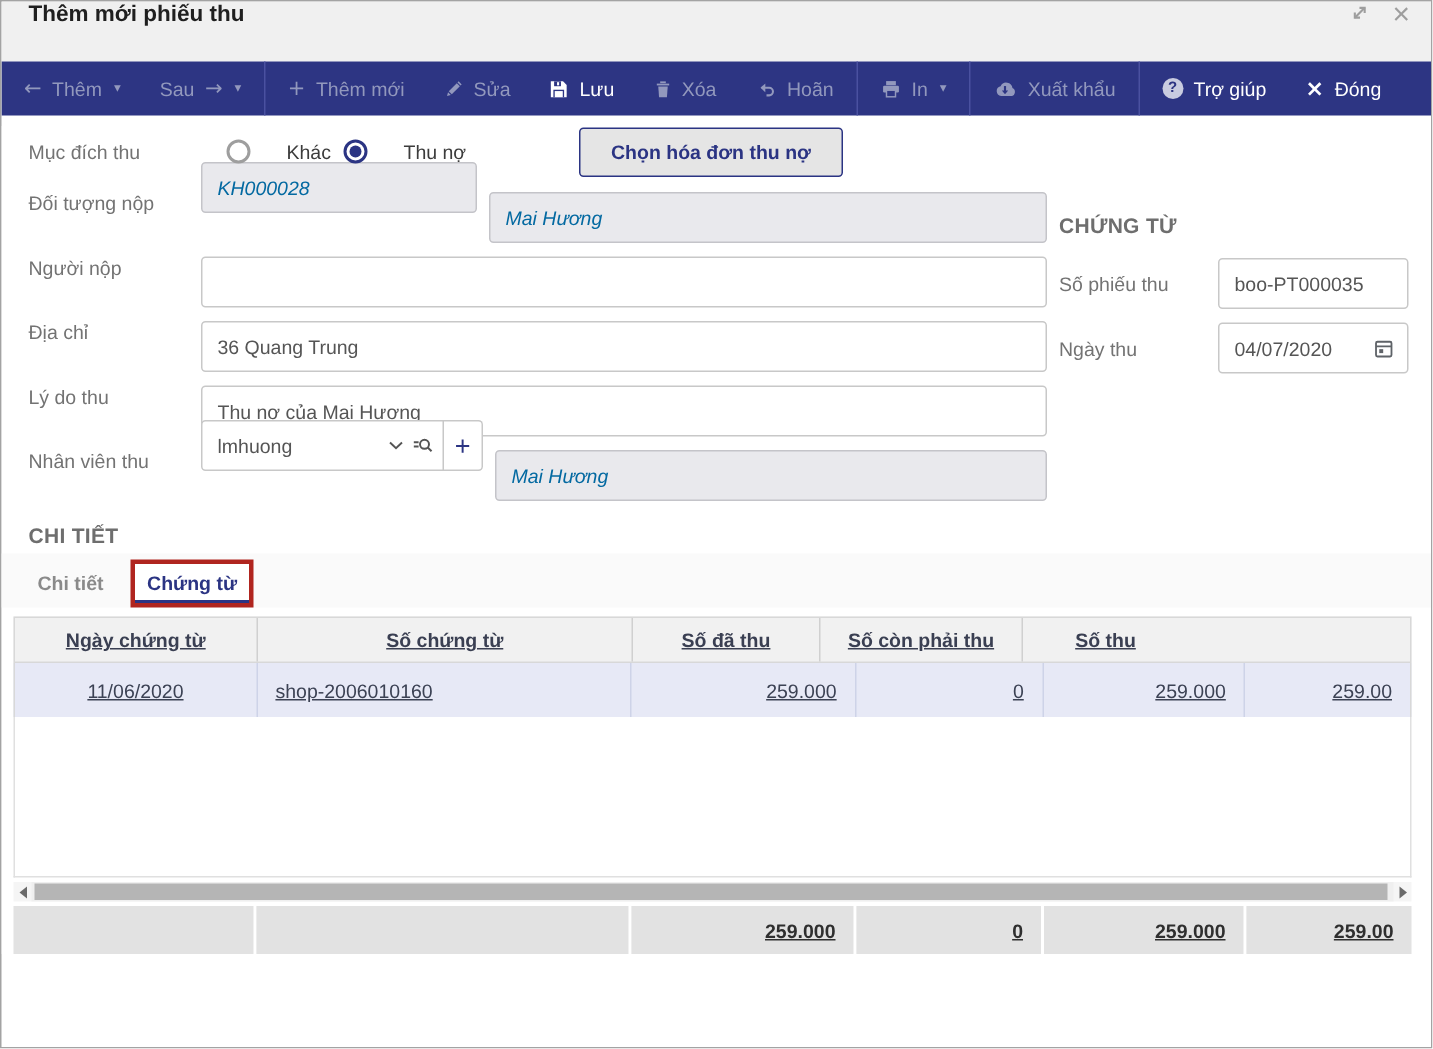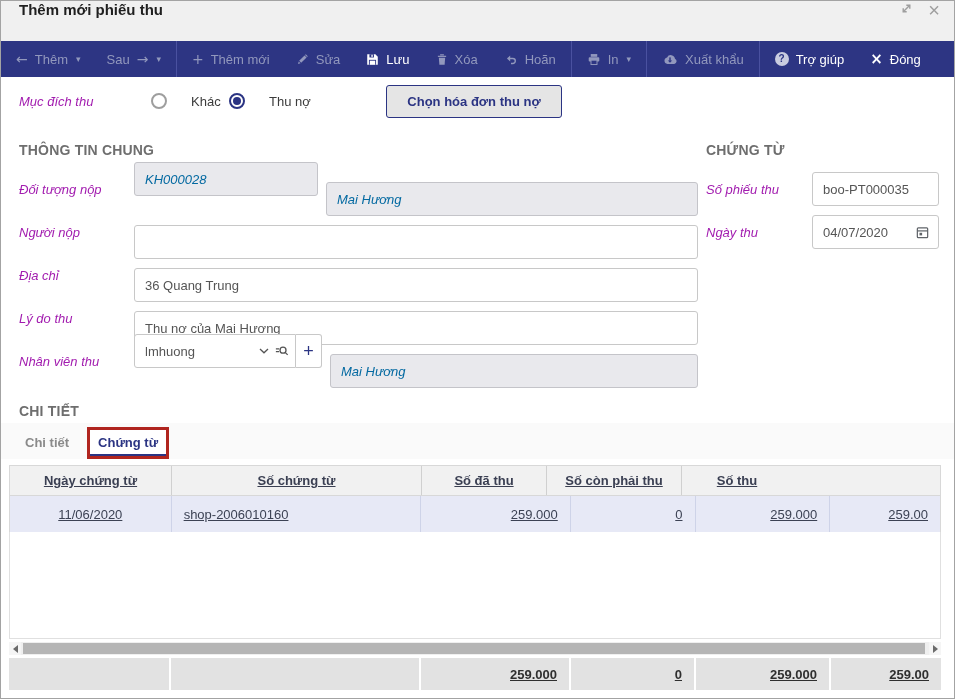--- a/index.html
+++ b/index.html
@@ -20,21 +20,21 @@
   .tb { background:none; border:none; display:flex; align-items:center; gap:7px; padding:0 13px; font-size:13px; font-family:inherit; color:#fff; cursor:pointer; white-space:nowrap; }
   .tb.dis { color:#9298bd; cursor:default; }
   .tb .u { font-size:14px; }
   .tb .caret { font-size:9px; margin-left:1px; }
   .sep { width:1px; background:#4a51a0; margin:0 2px; }
   .qcircle { width:14px; height:14px; border-radius:50%; background:#c9cce0; color:#2d3583; font-size:10px; font-weight:bold; text-align:center; line-height:14px; display:inline-block; }
 
   
   .content { background:#fff; }
   .purpose-row { display:flex; align-items:center; height:34px; margin:7px 18px 0 18px; }
-  .form-label { width:115px; color:#a21caf;font-style:italic; }
+  .form-label { width:115px; color:#737373; }
   .purpose-row .form-label { width:132px; }
   .radio { display:flex; align-items:center; gap:24px; cursor:pointer; color:#3c3c3c; }
   .radio.r1 { width:78px; }
   .radio.r2 { width:120px; }
   .rb { width:16px; height:16px; border:2px solid #9e9e9e; border-radius:50%; display:inline-block; position:relative; background:#fff; }
   .rb.checked { border-color:#2b3483; }
   .rb.checked::after { content:""; position:absolute; left:2px; top:2px; width:8px; height:8px; border-radius:50%; background:#2b3483; }
   .outline-btn { margin-left:37px; width:176px; height:33px; background:#e5e5e5; border:1px solid #2b3483; border-radius:3px; color:#2b3483; font-weight:bold; font-size:13px; font-family:inherit; cursor:pointer; }
 
   .columns { display:flex; padding-left:18px; }
@@ -207,21 +207,20 @@
       </label>
       <label class="radio r2">
         <span class="rb checked"></span>
         <span>Thu nợ</span>
       </label>
       <button class="outline-btn">Chọn hóa đơn thu nợ</button>
     </div>
 
     <div class="columns">
       <div class="col-left">
-        <div class="section-heading">THÔNG TIN CHUNG</div>
 
         <div class="frow">
           <div class="form-label">Đối tượng nộp</div>
           <div class="fields">
             <input class="inp dis w184" readonly="" value="KH000028" style="">
             <input class="inp dis flex1" readonly="" value="Mai Hương" style="">
           </div>
         </div>
 
         <div class="frow">

